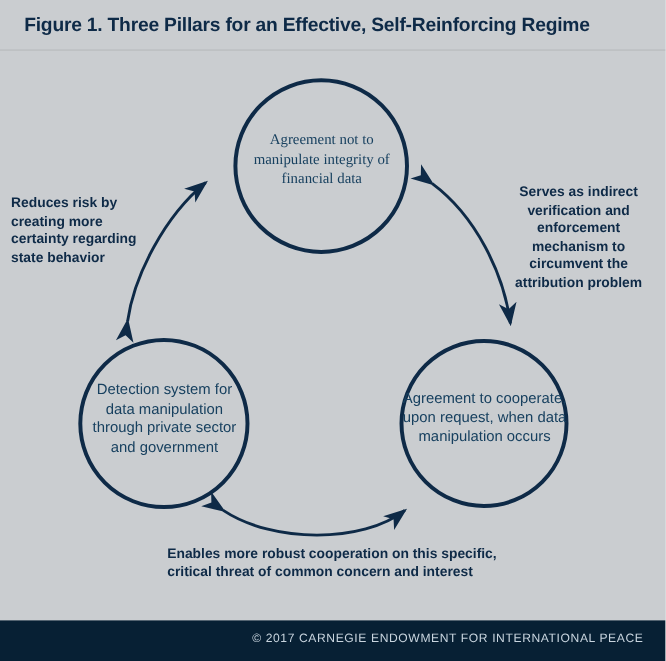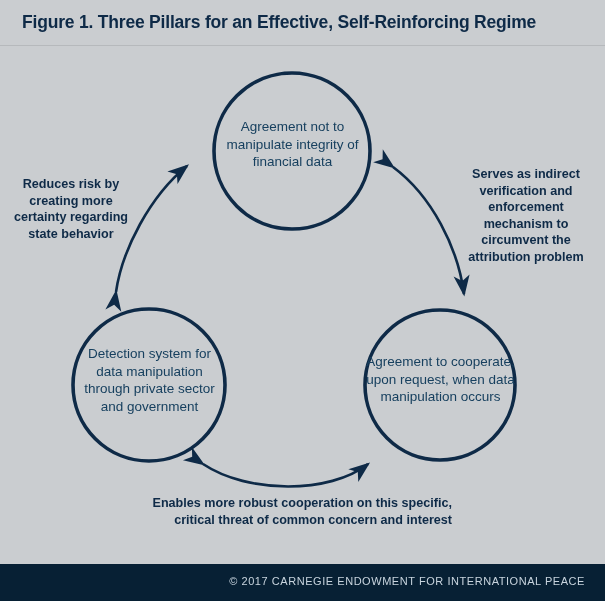--- a/index.html
+++ b/index.html
@@ -43,34 +43,34 @@
     height: 601px;
   }
   .node-text {
     position: absolute;
     text-align: center;
     color: #17405f;
     font-size: 13.5px;
     line-height: 17.5px;
     font-weight: normal;
   }
-  #node-top-text  { left: 214px; top: 118px; width: 157px; }
+  #node-top-text  { left: 214px; top: 118px; width: 157px; font-family: Liberation Serif, serif; }
   #node-left-text { left: 73px;  top: 345px; width: 153px; }
   #node-right-text{ left: 365px; top: 353px; width: 151px; }
 
   .edge-label {
     position: absolute;
     color: #0e2a47;
     font-size: 12.6px;
     font-weight: bold;
     line-height: 16.6px;
   }
-  #label-left   { left: 10px;  top: 176px; width: 122px; text-align: center; }
+  #label-left   { left: 10px;  top: 176px; width: 122px; text-align: left; }
   #label-right  { left: 455px; top: 166px; width: 142px; text-align: center; }
-  #label-bottom { left: 152px; top: 495px; width: 300px; text-align: right; }
+  #label-bottom { left: 152px; top: 495px; width: 300px; text-align: left; }
 
   #footer-bar {
     position: absolute;
     left: 0;
     top: 564px;
     width: 605px;
     height: 37px;
     background: #072034;
   }
   #footer-text {

